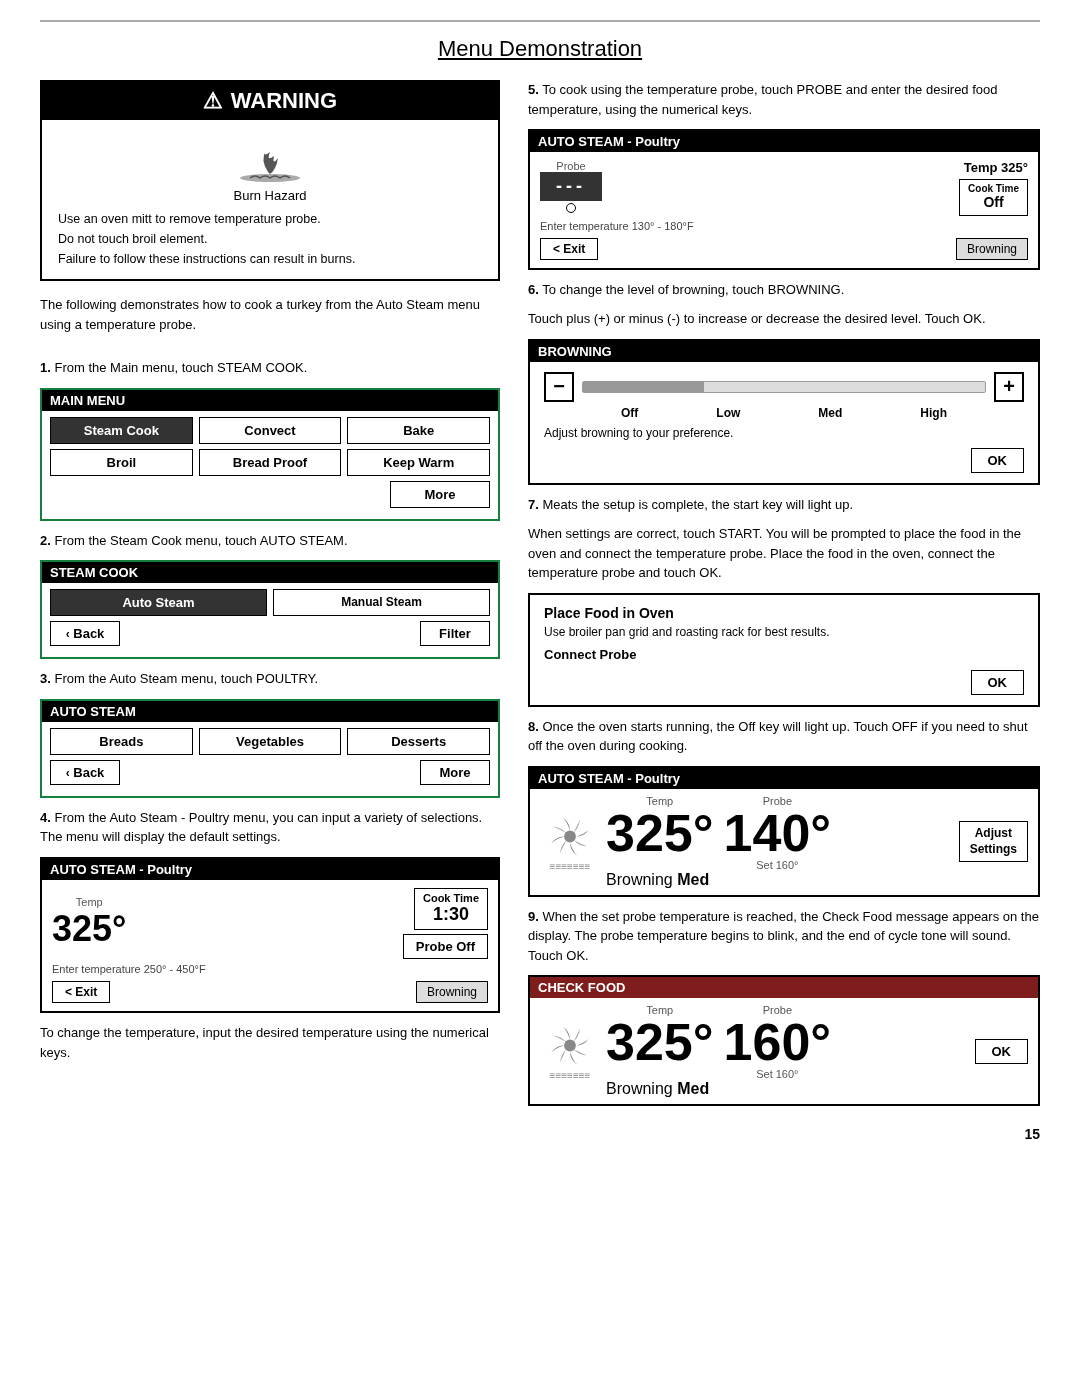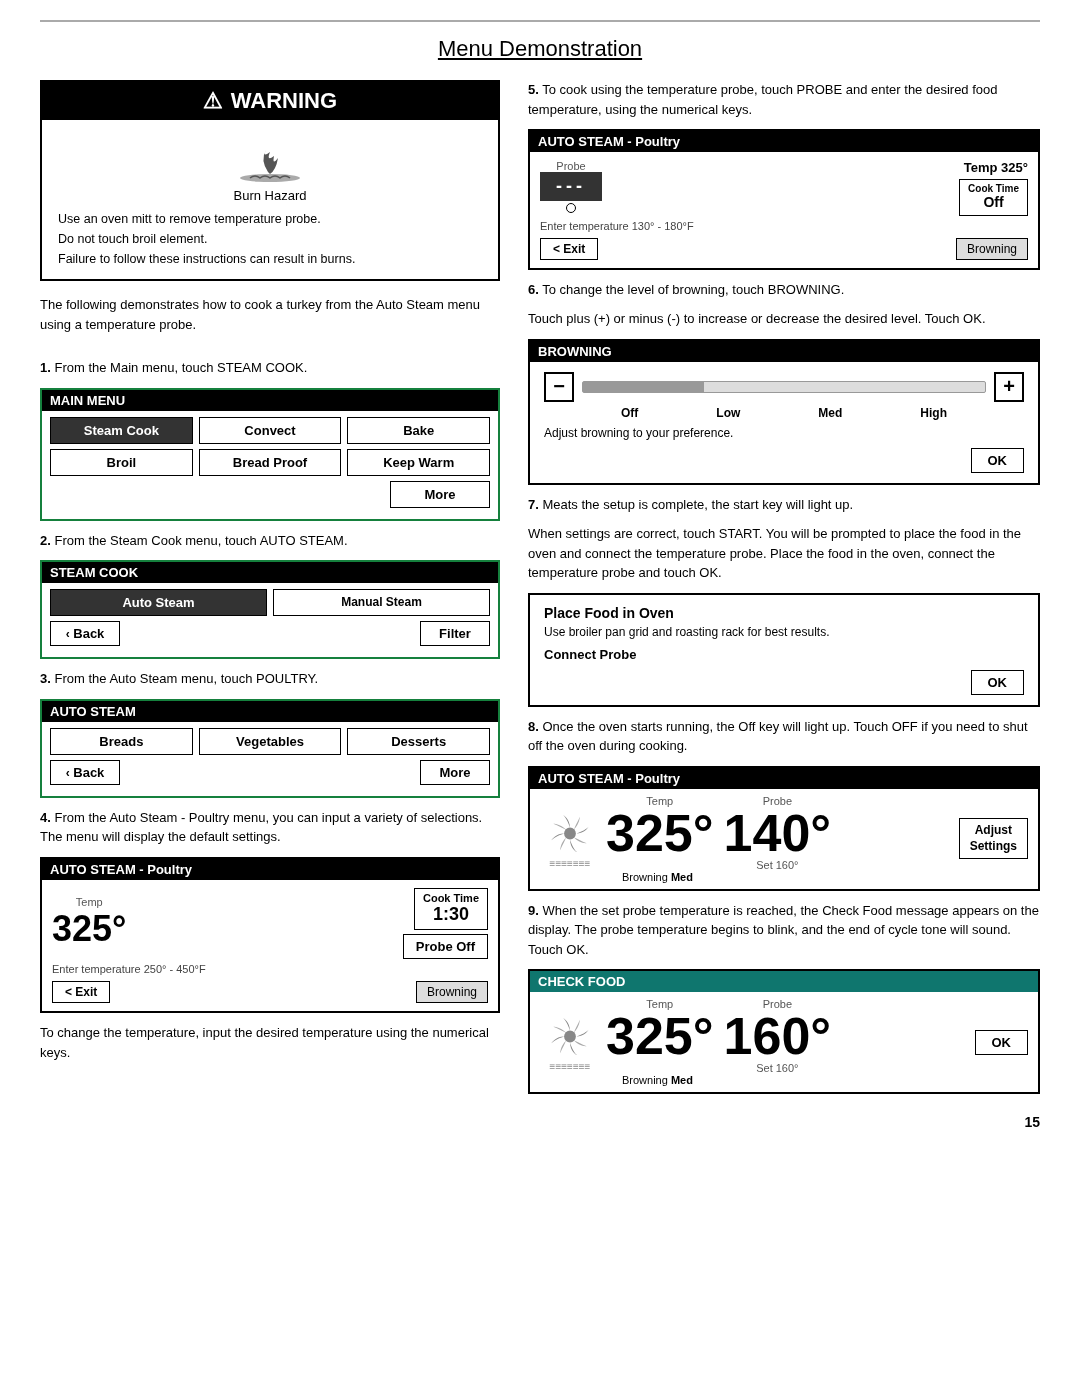--- a/index.html
+++ b/index.html
@@ -357,31 +357,30 @@
     }
     .adjust-btn {
       border: 1.5px solid #000;
       padding: 4px 10px;
       font-size: 12px;
       font-weight: bold;
       text-align: center;
       line-height: 1.3;
     }
     .browning-med {
-      font-size: 11px;
-      margin-left: 16px;
+      font-size: 16px;
     }
 
     
     .check-food-panel {
       border: 2px solid #000;
       margin-bottom: 10px;
     }
     .check-food-title {
-      background: #0f766e;
+      background: #7f1d1d;
       color: #fff;
       font-weight: bold;
       font-size: 13px;
       padding: 3px 8px;
     }
 
     .page-num {
       text-align: right;
       font-size: 14px;
       font-weight: bold;

